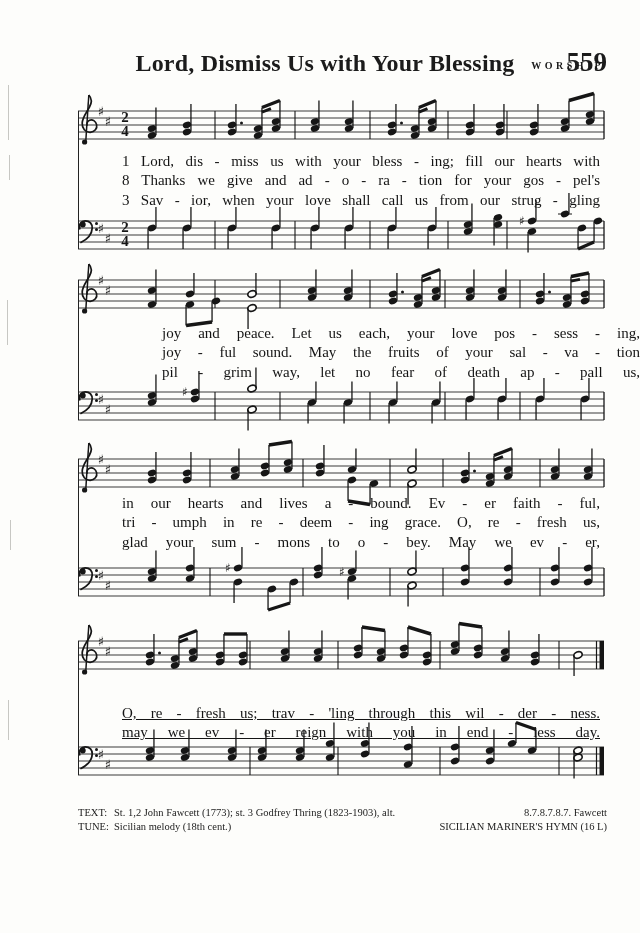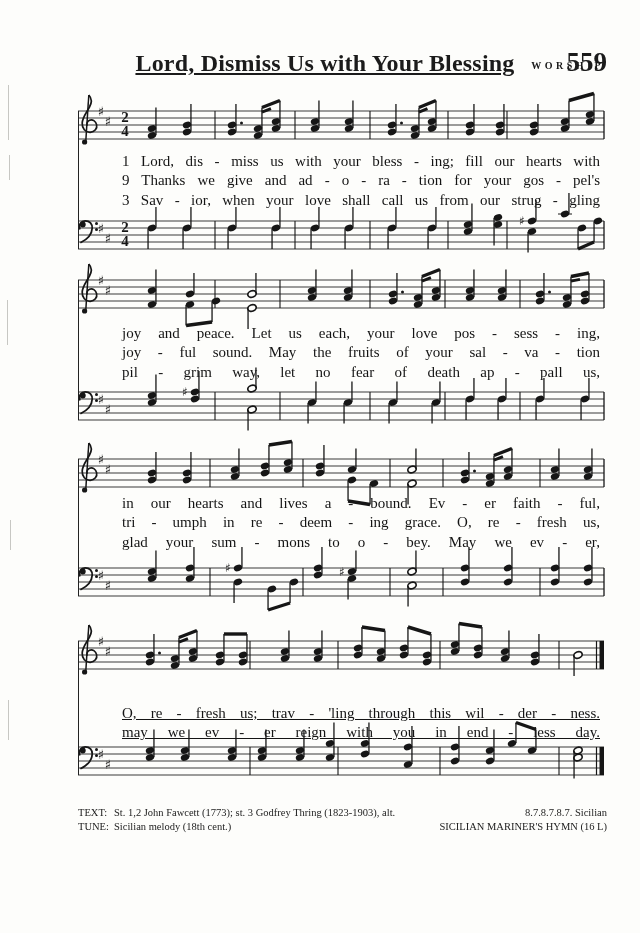--- a/index.html
+++ b/index.html
@@ -1,21 +1,21 @@
 <!DOCTYPE html>
 <html><head>
 <meta charset="utf-8">
 <style>
   html,body{margin:0;padding:0;background:#e8e8e4;}
   .page{position:relative;width:640px;height:933px;margin:0 auto;background:#fdfdfb;
         font-family:"Liberation Serif",serif;color:#1b1b1b;overflow:hidden;}
   .running-head{position:absolute;top:28px;right:36px;font-size:10px;font-weight:600;
         letter-spacing:3.5px;color:#1b1b1b;margin-top:32px;}
   .title-row h1{position:absolute;left:90px;top:50px;width:470px;margin:0;text-align:center;
-        font-size:24px;font-weight:bold;letter-spacing:0.2px;text-decoration:underline;}
+        font-size:24px;font-weight:bold;letter-spacing:0.2px;}
   .hymn-number{position:absolute;top:47px;right:33px;font-size:27px;font-weight:bold;margin-left:36px;}
   .lyrics{position:absolute;left:122px;width:478px;font-size:15px;line-height:19.3px;
         color:#141414;}
   .lyr{text-align:justify;text-align-last:justify;white-space:normal;}
   svg.staff{position:absolute;left:67px;width:545px;height:84px;overflow:visible;}
   .sysline{position:absolute;left:78px;width:1.4px;background:#222;}
   .footer{position:absolute;left:78px;top:806px;font-size:10.5px;line-height:14px;color:#222;}
   .footer .flab{display:inline-block;width:36px;}
   .footer-right{position:absolute;right:33px;top:806px;font-size:10.5px;line-height:14px;
         text-align:right;color:#222;}
@@ -107,21 +107,21 @@
         <ellipse cx="523" cy="40.5" rx="4.3" ry="3.15" transform="rotate(-20 523 40.5)" fill="#161616"></ellipse>
         <line x1="526.95" y1="40" x2="526.95" y2="12.5" stroke="#161616" stroke-width="1.3"></line>
         <line x1="194.95" y1="26.5" x2="212.95" y2="19.5" stroke="#161616" stroke-width="3.4"></line>
         <line x1="194.95" y1="31.1" x2="203.95" y2="27.6" stroke="#161616" stroke-width="3"></line>
         <line x1="351.95" y1="26.5" x2="368.95" y2="19.5" stroke="#161616" stroke-width="3.4"></line>
         <line x1="351.95" y1="31.1" x2="360.45" y2="27.6" stroke="#161616" stroke-width="3"></line>
         <line x1="501.95" y1="19.5" x2="526.95" y2="12.5" stroke="#161616" stroke-width="3.4"></line>
       </svg>
     <div class="lyrics" style="top: 152px;">
       <div class="lyr">1 Lord, dis - miss us with your bless - ing; fill our hearts with</div>
-      <div class="lyr">9 Thanks we give and ad - o - ra - tion for your gos - pel's</div>
+      <div class="lyr">8 Thanks we give and ad - o - ra - tion for your gos - pel's</div>
       <div class="lyr">3 Sav - ior, when your love shall call us from our strug - gling</div>
     </div>
     <svg class="staff" viewBox="0 0 545 84" style="top: 191px;">
         <line x1="11" y1="30" x2="537" y2="30" stroke="#2e2e2e" stroke-width="0.95"></line>
         <line x1="11" y1="37" x2="537" y2="37" stroke="#2e2e2e" stroke-width="0.95"></line>
         <line x1="11" y1="44" x2="537" y2="44" stroke="#2e2e2e" stroke-width="0.95"></line>
         <line x1="11" y1="51" x2="537" y2="51" stroke="#2e2e2e" stroke-width="0.95"></line>
         <line x1="11" y1="58" x2="537" y2="58" stroke="#2e2e2e" stroke-width="0.95"></line>
         <circle cx="15.8" cy="33.5" r="2.9" fill="#161616"></circle>
         <path d="M12.8,38.5 C11.4,33.2 14.2,29.8 18.2,29.8 C22.8,29.8 25.4,33 25.2,37.2 C24.9,43.5 19.8,48.6 13.4,51.8" fill="none" stroke="#161616" stroke-width="1.8"></path>
@@ -246,21 +246,21 @@
         <line x1="503.95" y1="54" x2="503.95" y2="26.5" stroke="#161616" stroke-width="1.3"></line>
         <ellipse cx="518" cy="44" rx="4.3" ry="3.15" transform="rotate(-20 518 44)" fill="#161616"></ellipse>
         <ellipse cx="518" cy="51" rx="4.3" ry="3.15" transform="rotate(-20 518 51)" fill="#161616"></ellipse>
         <line x1="521.95" y1="50.5" x2="521.95" y2="23" stroke="#161616" stroke-width="1.3"></line>
         <line x1="119.05" y1="75.5" x2="145.05" y2="72" stroke="#161616" stroke-width="3.4"></line>
         <line x1="354.95" y1="26.5" x2="372.95" y2="19.5" stroke="#161616" stroke-width="3.4"></line>
         <line x1="354.95" y1="31.1" x2="363.95" y2="27.6" stroke="#161616" stroke-width="3"></line>
         <line x1="503.95" y1="26.5" x2="521.95" y2="23" stroke="#161616" stroke-width="3.4"></line>
         <line x1="503.95" y1="31.1" x2="512.95" y2="29.35" stroke="#161616" stroke-width="3"></line>
       </svg>
-    <div class="lyrics" style="top: 324px;">
+    <div class="lyrics" style="top: 324px; margin-left: 40px;">
       <div class="lyr">joy and peace. Let us each, your love pos - sess - ing,</div>
       <div class="lyr">joy - ful sound. May the fruits of your sal - va - tion</div>
       <div class="lyr">pil - grim way, let no fear of death ap - pall us,</div>
     </div>
     <svg class="staff" viewBox="0 0 545 84" style="top: 362px;">
         <line x1="11" y1="30" x2="537" y2="30" stroke="#2e2e2e" stroke-width="0.95"></line>
         <line x1="11" y1="37" x2="537" y2="37" stroke="#2e2e2e" stroke-width="0.95"></line>
         <line x1="11" y1="44" x2="537" y2="44" stroke="#2e2e2e" stroke-width="0.95"></line>
         <line x1="11" y1="51" x2="537" y2="51" stroke="#2e2e2e" stroke-width="0.95"></line>
         <line x1="11" y1="58" x2="537" y2="58" stroke="#2e2e2e" stroke-width="0.95"></line>
@@ -589,17 +589,17 @@
   <div class="footer">
     <div>
       <span class="flab">TEXT:</span><span>St. 1,2 John Fawcett (1773); st. 3 Godfrey Thring (1823-1903), alt.</span>
     </div>
     <div>
       <span class="flab">TUNE:</span><span>Sicilian melody (18th cent.)</span>
     </div>
   </div>
 
   <div class="footer-right">
-    <div>8.7.8.7.8.7. Sicilian</div>
+    <div>8.7.8.7.8.7. Fawcett</div>
     <div>SICILIAN MARINER'S HYMN (16 L)</div>
   </div>
 
 </div>
 
 </body></html>

